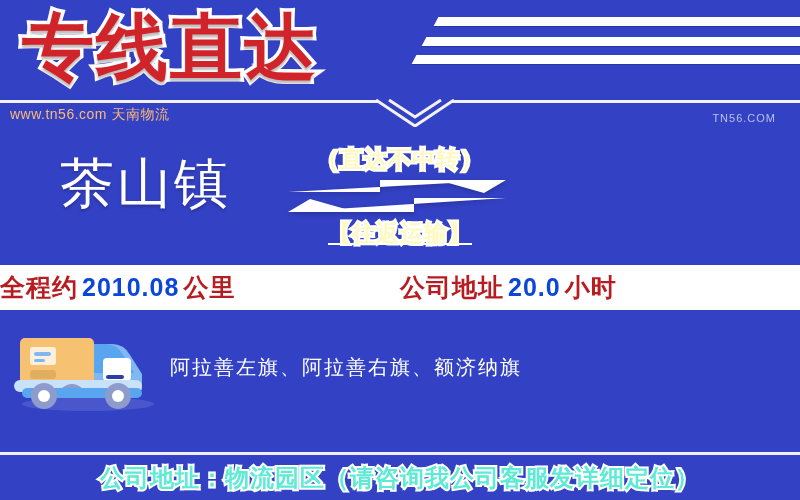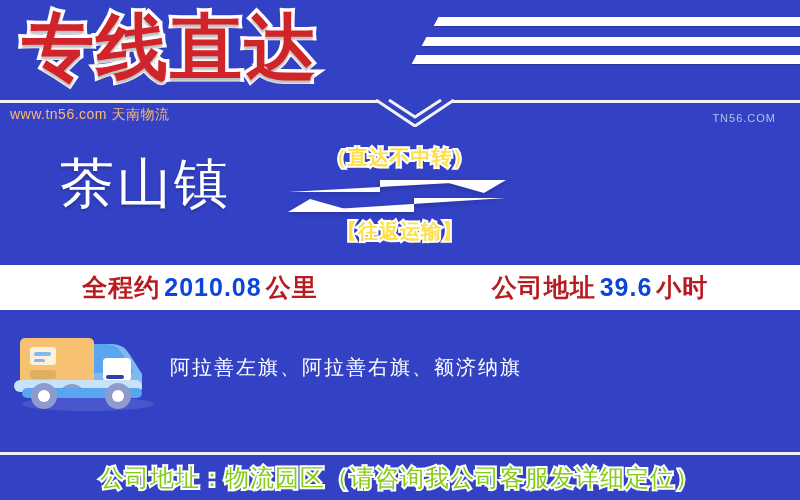--- a/index.html
+++ b/index.html
@@ -62,41 +62,41 @@
     position:absolute;top:18px;
     color:#ffffff;font-size:54px;font-weight:500;
     letter-spacing:3px;white-space:nowrap;
     text-shadow:0 2px 3px rgba(0,0,0,.22);
   }
   #city-origin{left:60px;}
   #city-dest{left:498px;}
 
   .route-note{
     position:absolute;left:292px;width:216px;text-align:center;
-    color:#fde047;font-size:20px;font-weight:bold;letter-spacing:1px;
+    color:#fef9c3;font-size:23px;font-weight:bold;letter-spacing:1px;
     -webkit-text-stroke:4px #ffffff;
     paint-order:stroke fill;
     white-space:nowrap;
   }
   #note-top{top:14px;}
-  #note-bottom{top:88px;}
+  #note-bottom{top:88px;text-decoration:underline;}
 
   #arrow{
     position:absolute;left:288px;top:48px;width:218px;height:36px;
   }
   #arrow svg{display:block;filter:drop-shadow(0 2px 2px rgba(0,0,0,.2));}
 
   
   #stats-bar{
     position:absolute;left:0;top:265px;width:800px;height:45px;
     background:#ffffff;
     display:flex;align-items:center;
   }
   .stat{
-    flex:1;text-align:center;white-space:nowrap;
+    flex:1;text-align:left;white-space:nowrap;
     font-size:25px;font-weight:bold;letter-spacing:1px;
   }
   .stat .lab{color:#b71c20;}
   .stat .val{color:#0c46d8;padding:0 4px;}
 
   
   #coverage{
     position:absolute;left:0;top:312px;width:800px;height:105px;
   }
   #truck-icon{position:absolute;left:6px;top:6px;}
@@ -112,21 +112,21 @@
   
   #bottom-rule{
     position:absolute;left:0;top:452px;width:800px;height:3px;background:#eeeef4;
   }
   #bottom-bar{
     position:absolute;left:0;top:455px;width:800px;height:45px;
     background:#3341c4;
     display:flex;align-items:center;justify-content:center;
   }
   #address-text{
-    color:#84cc16;font-size:24px;font-weight:normal;letter-spacing:1px;
+    color:#5eead4;font-size:24px;font-weight:bold;letter-spacing:1px;
     -webkit-text-stroke:4px #ffffff;
     paint-order:stroke fill;
     white-space:nowrap;
   }
 </style>
 </head>
 <body>
 
 <div id="poster">
 
@@ -165,21 +165,21 @@
 
     <div class="route-note" id="note-bottom">【往返运输】</div>
 
   </div>
 
   <div id="stats-bar">
     <div class="stat">
       <span class="lab">全程约</span><span class="val">2010.08</span><span class="lab">公里</span>
     </div>
     <div class="stat">
-      <span class="lab">公司地址</span><span class="val">39.6</span><span class="lab">小时</span>
+      <span class="lab">公司地址</span><span class="val">20.0</span><span class="lab">小时</span>
     </div>
   </div>
 
   <div id="coverage">
     <div id="truck-icon">
       <svg width="160" height="96" viewBox="0 0 160 96">
         <ellipse cx="82" cy="86" rx="66" ry="7" fill="#4a57cc"></ellipse>
         <path d="M86 26 h20 q12 0 18 11 l12 19 v16 h-50 z" fill="#7fb8f2"></path>
         <path d="M86 26 h14 q11 0 17 11 l11 18 h-42 z" fill="#5aa5ef"></path>
         <rect x="97" y="40" width="28" height="23" rx="4" fill="#ffffff"></rect>

